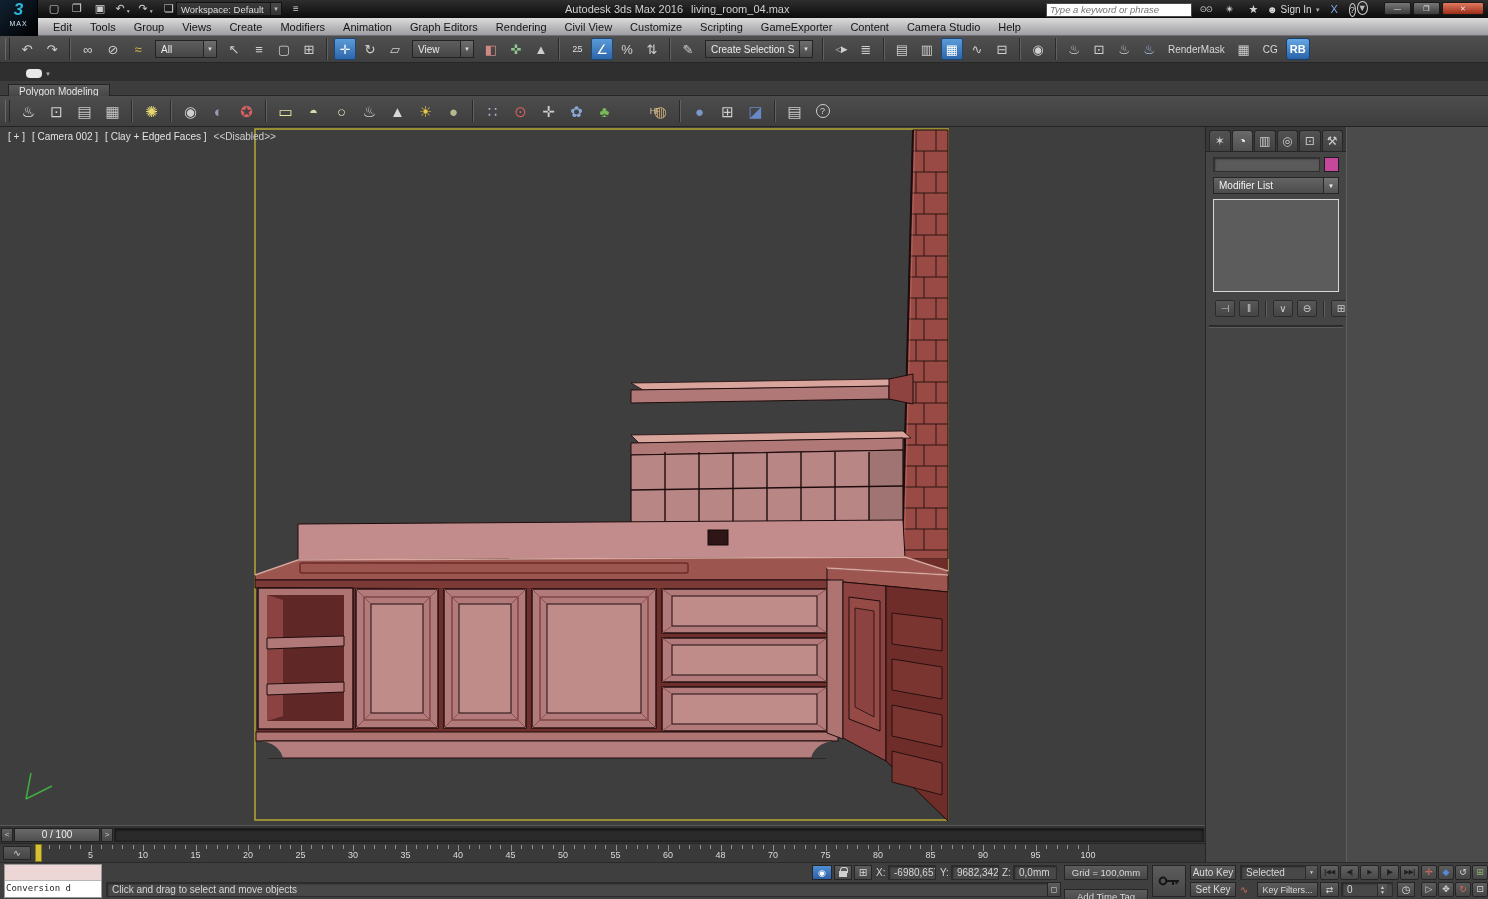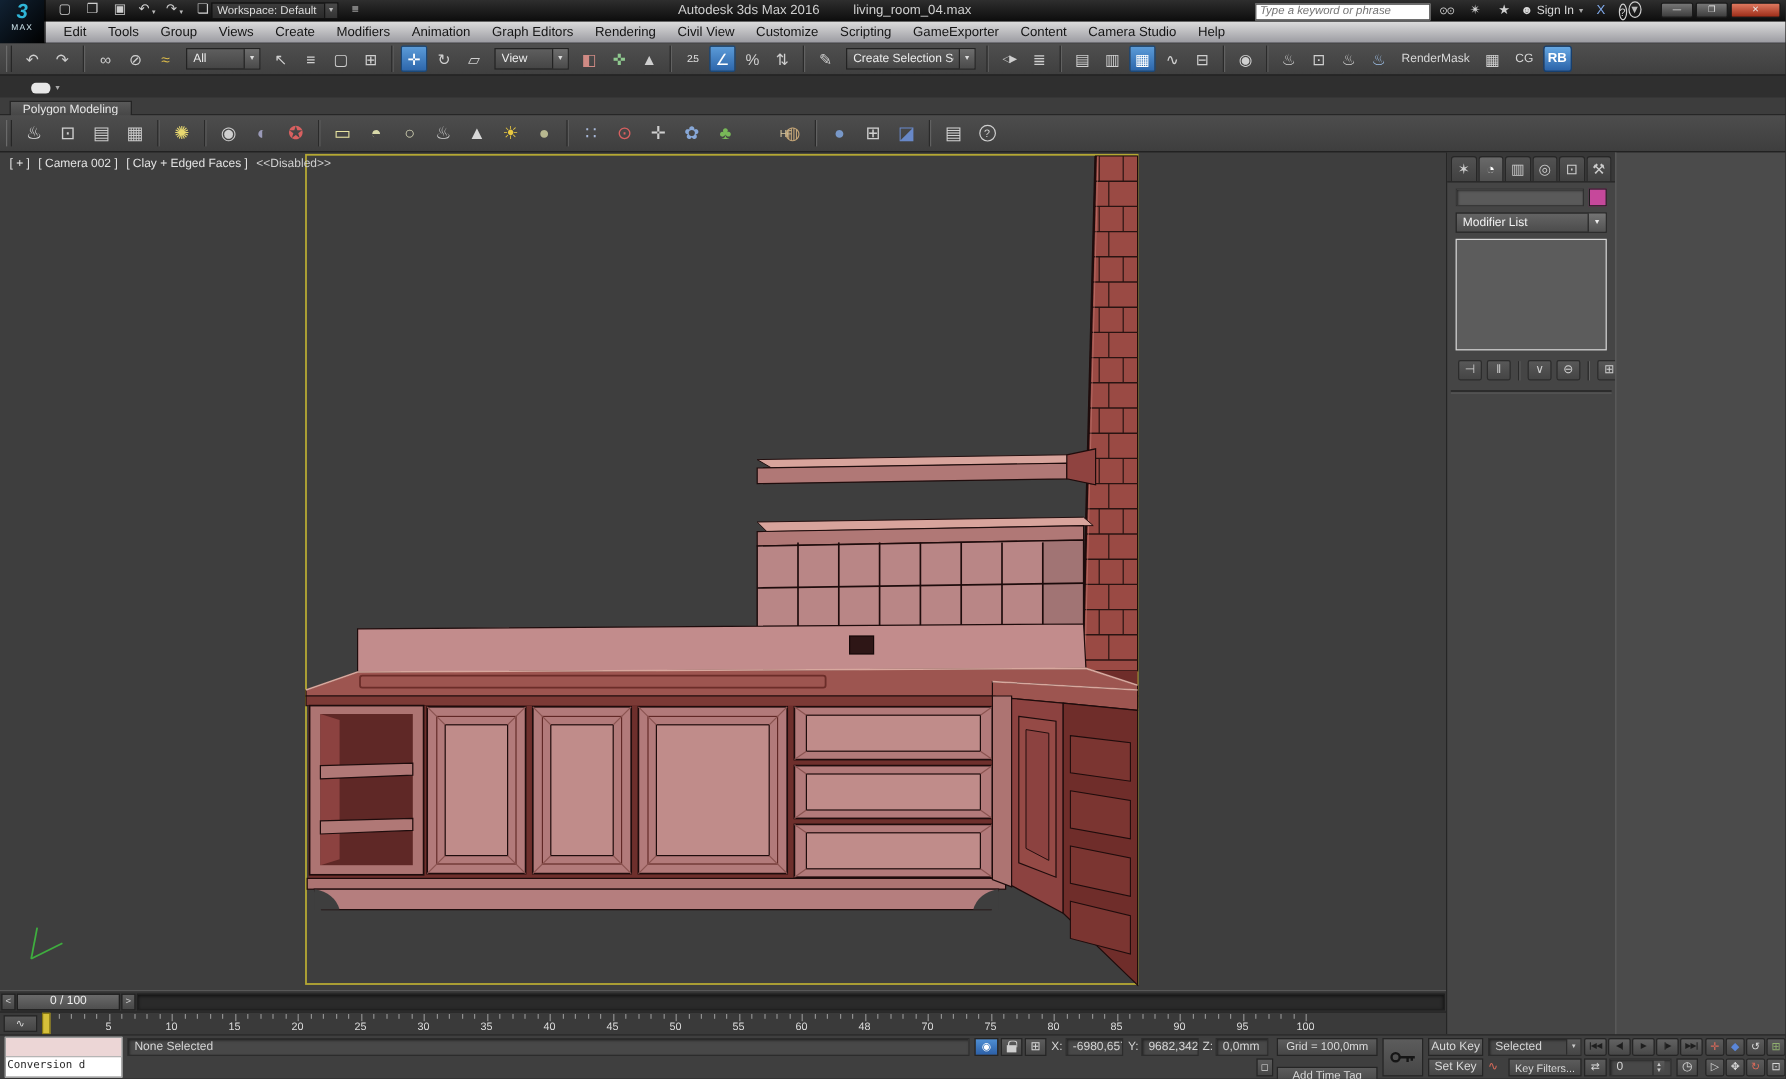--- a/index.html
+++ b/index.html
@@ -9,21 +9,21 @@
 
 .titlebar{position:absolute;left:0;top:0;width:1488px;height:18px;background:linear-gradient(#2e2e2e,#0c0c0c)}
 .max-logo{position:absolute;left:0;top:0;width:38px;height:36px;background:linear-gradient(135deg,#123,#000);z-index:6;border-right:1px solid #000;text-align:center}
 .max-logo .logo3{display:block;font-size:17px;font-weight:bold;font-style:italic;color:#2fb6d8;line-height:20px}
 .max-logo .logomax{display:block;font-size:7px;color:#cfe6ee;letter-spacing:1px;line-height:8px}
 .qa{position:absolute;left:44px;top:1px;display:flex;align-items:center;gap:3px}
 .qa .tb-btn{width:18px;height:15px;font-size:11px}
 .workspace-box{position:absolute;left:176px;top:2px;width:106px;height:14px;background:linear-gradient(#3c3c3c,#2a2a2a);border:1px solid #121212;display:flex;align-items:center;font-size:9.5px;color:#ddd;padding-left:4px}
 .workspace-box .dd{margin-left:auto;width:11px;text-align:center;font-size:6px;color:#bbb;border-left:1px solid #151515;height:100%;line-height:12px;background:linear-gradient(#4a4a4a,#333)}
 .ws-menu{position:absolute;left:288px;top:2px;width:16px;height:14px;font-size:10px;color:#ccc;text-align:center;line-height:14px}
-.title{position:absolute;left:565px;top:3px;font-size:11px;color:#cfcfcf;display:flex;gap:28px;white-space:nowrap}
+.title{position:absolute;left:565px;top:3px;font-size:11px;color:#cfcfcf;display:flex;gap:8px;white-space:nowrap}
 .search-area{position:absolute;left:1046px;top:2px;display:flex;align-items:center;gap:4px}
 .search-input{width:146px;height:14px;background:#fff;color:#707070;font-style:italic;font-size:9.5px;border:1px solid #4a4a4a;padding:0 3px;font-family:"Liberation Sans",sans-serif}
 .hicon{display:flex;align-items:center;gap:5px}
 .hicon .tb-btn{width:17px;height:15px;font-size:11px}
 .signin{display:flex;align-items:center;gap:3px;color:#d8d8d8;font-size:10px}
 .caret-s{font-size:6px;color:#aaa}
 .win-btns{position:absolute;right:4px;top:2px;display:flex;gap:2px}
 .win-btn{width:27px;height:13px;background:linear-gradient(#777,#3c3c3c);border:1px solid #1a1a1a;border-radius:2px;color:#e8e8e8;font-size:7px;line-height:11px;text-align:center}
 .win-btn.close{background:linear-gradient(#e07a60,#9c2c18);width:42px}
 
@@ -796,21 +796,21 @@
       <div class="tick-label" style="left: 1054px;">100</div>
       <div class="frame-marker" style="left: 1px;"></div>
     </div>
 </div>
 
 <div class="statusbar">
   <div class="listener">
     <div class="pink"></div>
     <div class="white">Conversion d</div>
   </div>
-  <div class="sbar-field" style="left:106px;top:2px;width:702px;height:15px">None Selected</div>
+  <div class="sbar-field" style="left:106px;top:19px;width:942px;height:15px">Click and drag to select and move objects</div>
 
   <div class="sbar-btn blue" style="left:812px;top:2px;width:20px;height:15px">
       <span style="font-size:9px">◉</span>
     </div>
   <div class="sbar-btn" style="left:834px;top:2px;width:18px;height:15px">
       <span class="lock-icon"></span>
     </div>
   <div class="sbar-btn" style="left:854px;top:2px;width:18px;height:15px">
       <span>⊞</span>
     </div>

